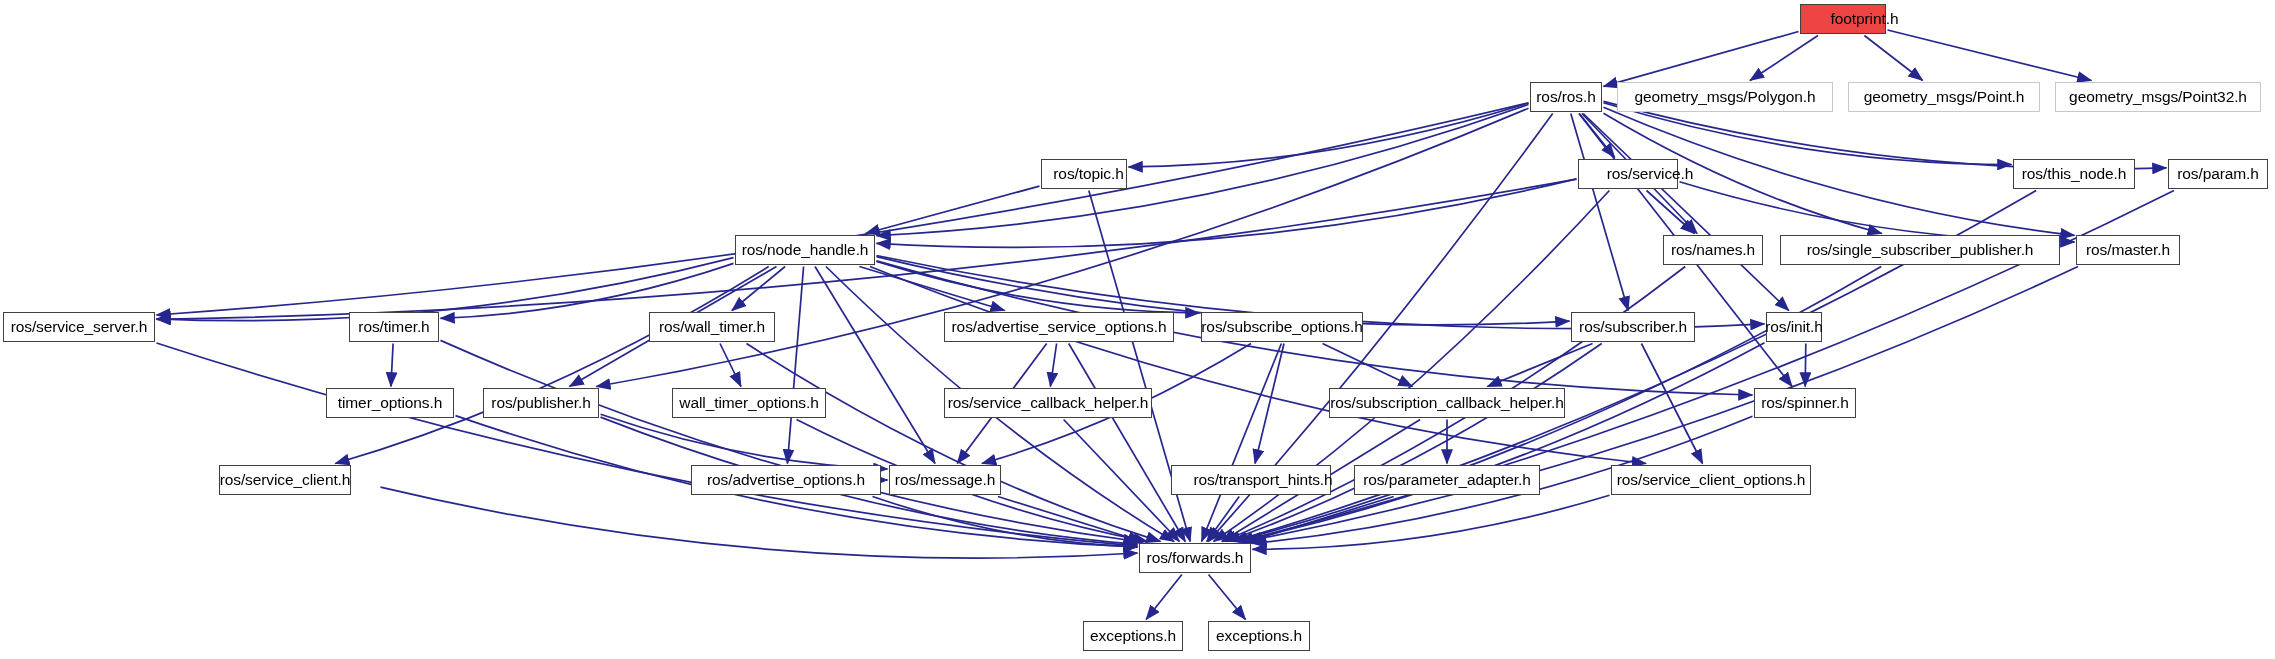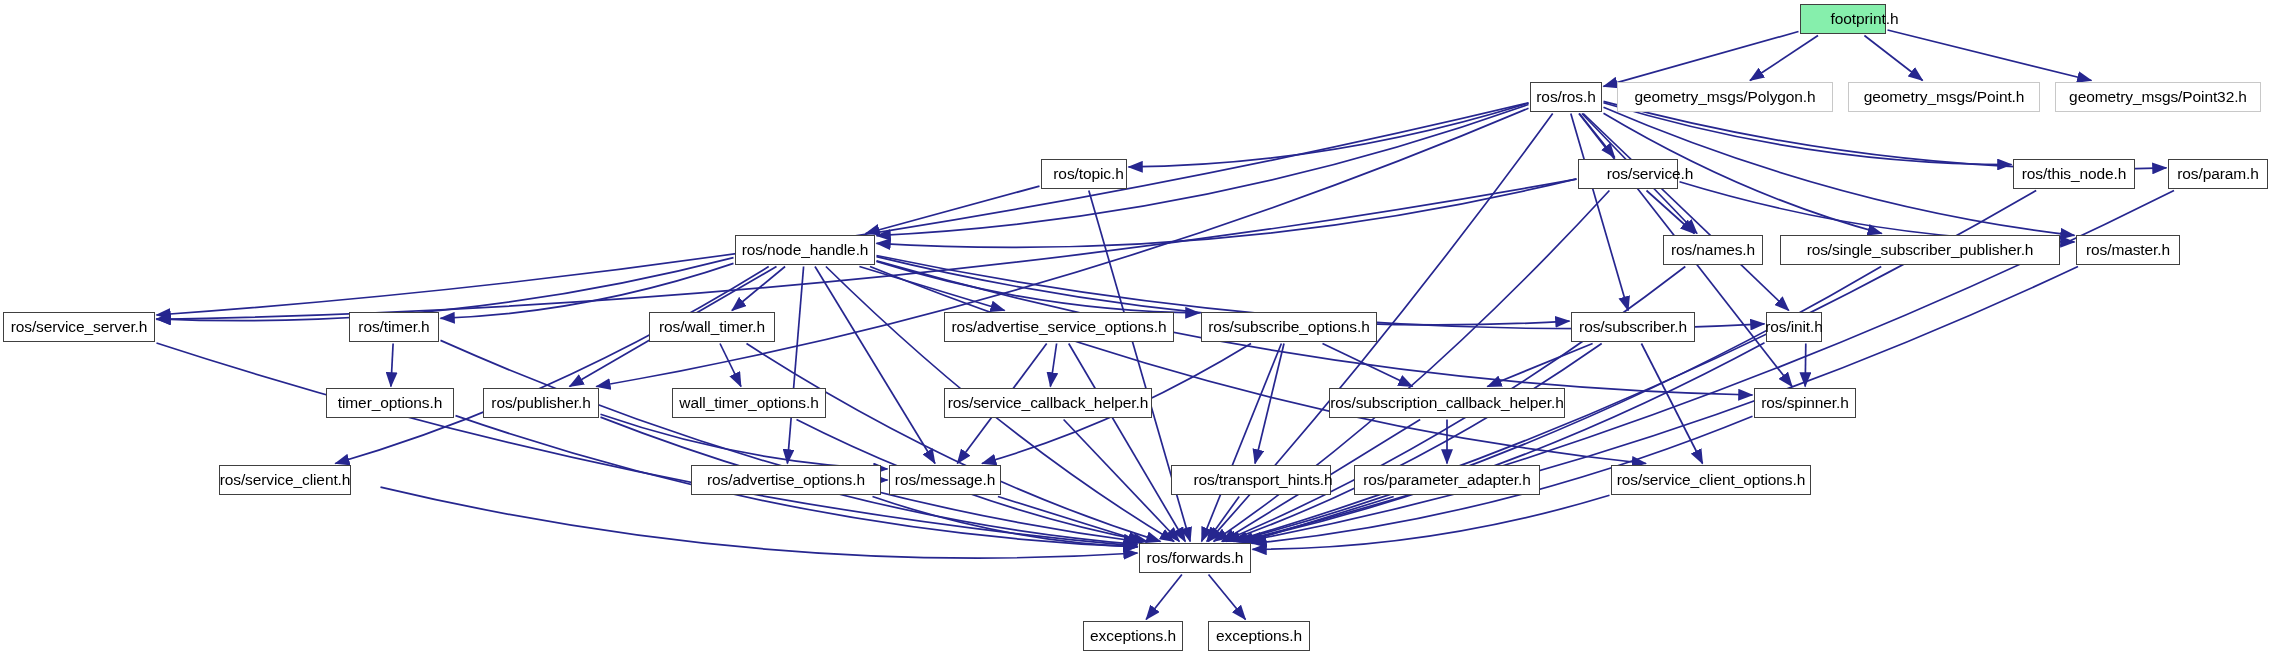--- a/index.html
+++ b/index.html
@@ -34,21 +34,21 @@
     border: 1px solid #404040;
     font-size: 15.5px;
     line-height: 1;
     color: #000000;
     white-space: nowrap;
     letter-spacing: -0.1px;
     height: 30px;
     cursor: pointer;
   }
   .gnode.root {
-    background: #86efac;
+    background: #ef4444;
     border: 1px solid #404040;
     padding-left: 43px;
   }
   .gnode.external {
     border: 1px solid #c8c8c8;
     background: #ffffff;
     cursor: default;
   }
   .gnode .lbl {
     padding: 0 7px;
@@ -191,21 +191,21 @@
       </div>
       <div class="gnode" style="left: 349px; top: 312px; width: 90px;">
         <span class="lbl">ros/timer.h</span>
       </div>
       <div class="gnode" style="left: 649px; top: 312px; width: 126px;">
         <span class="lbl">ros/wall_timer.h</span>
       </div>
       <div class="gnode" style="left: 944px; top: 312px; width: 230px;">
         <span class="lbl">ros/advertise_service_options.h</span>
       </div>
-      <div class="gnode" style="left: 1201px; top: 312px; width: 176px;">
+      <div class="gnode" style="left: 1201px; top: 312px; width: 162px;">
         <span class="lbl">ros/subscribe_options.h</span>
       </div>
       <div class="gnode" style="left: 1571px; top: 312px; width: 124px;">
         <span class="lbl">ros/subscriber.h</span>
       </div>
       <div class="gnode" style="left: 1766px; top: 312px; width: 56px;">
         <span class="lbl">ros/init.h</span>
       </div>
       <div class="gnode" style="left: 326px; top: 388px; width: 128px;">
         <span class="lbl">timer_options.h</span>

